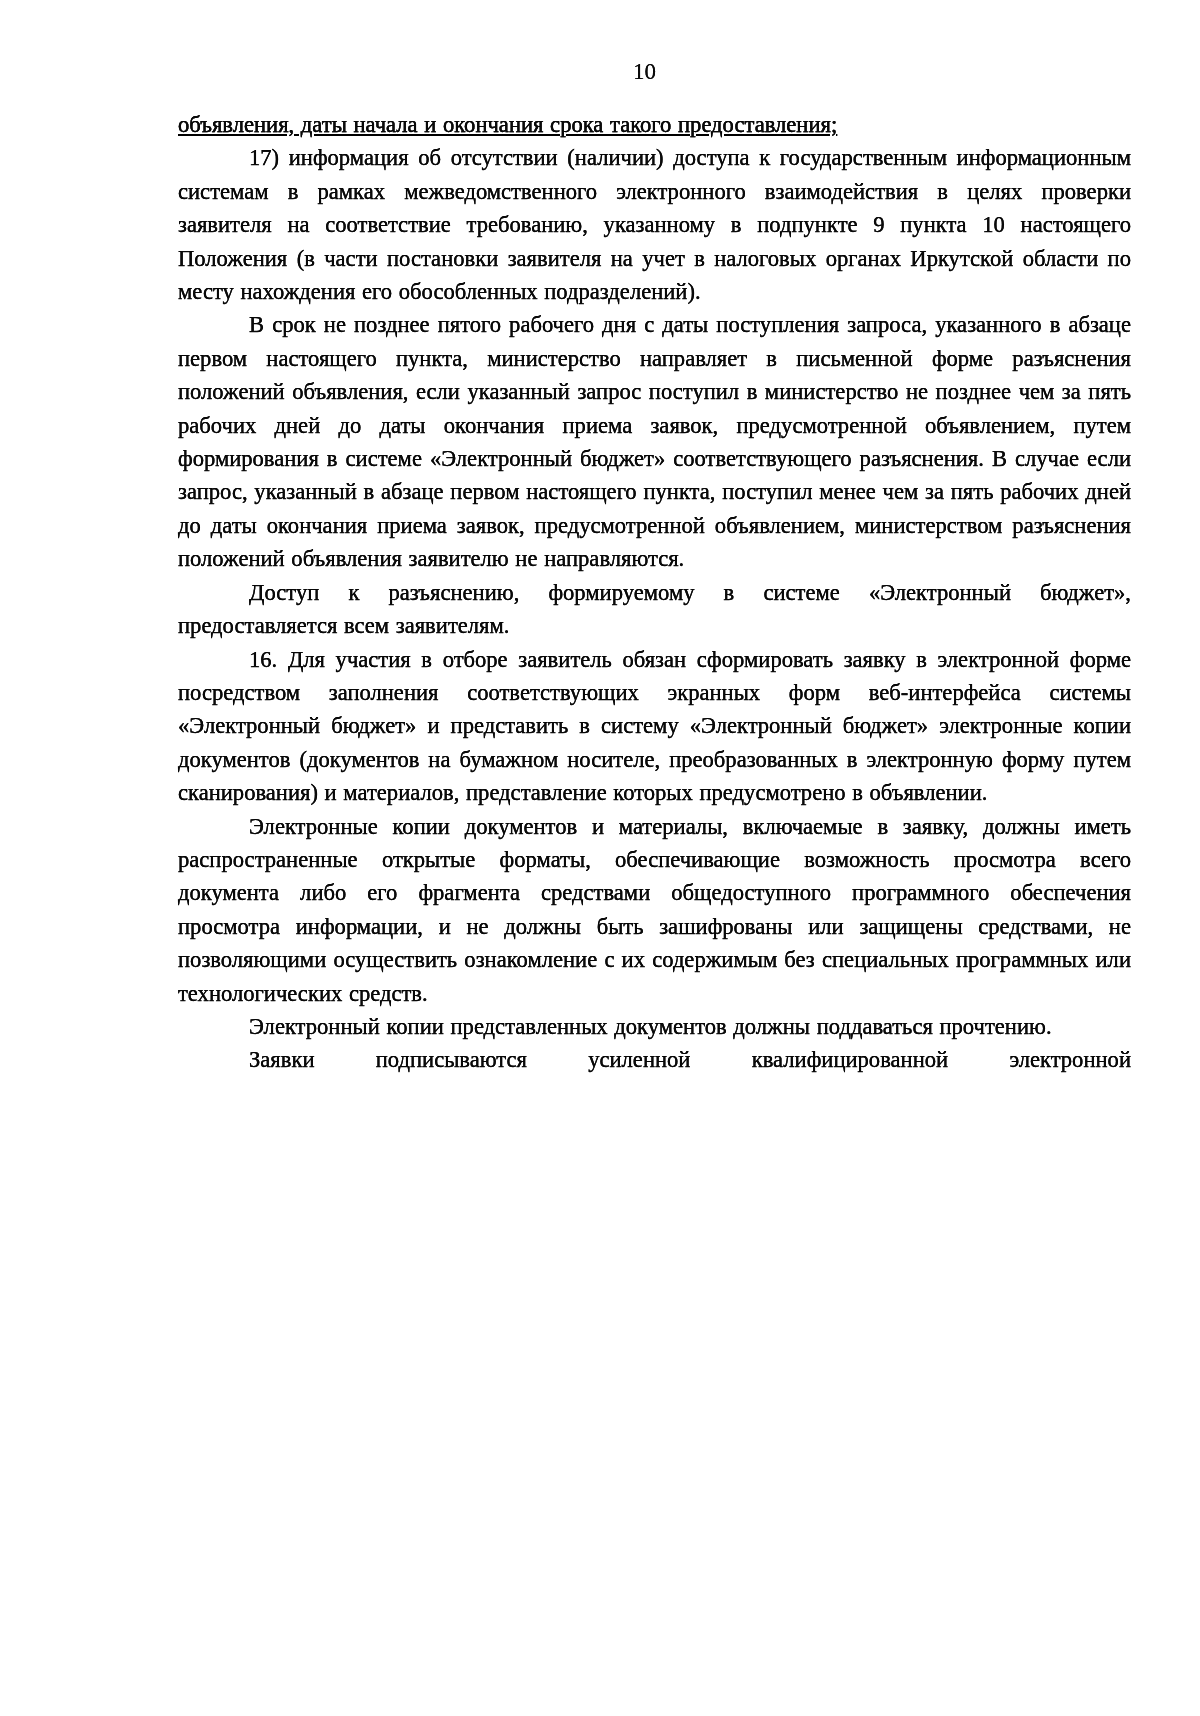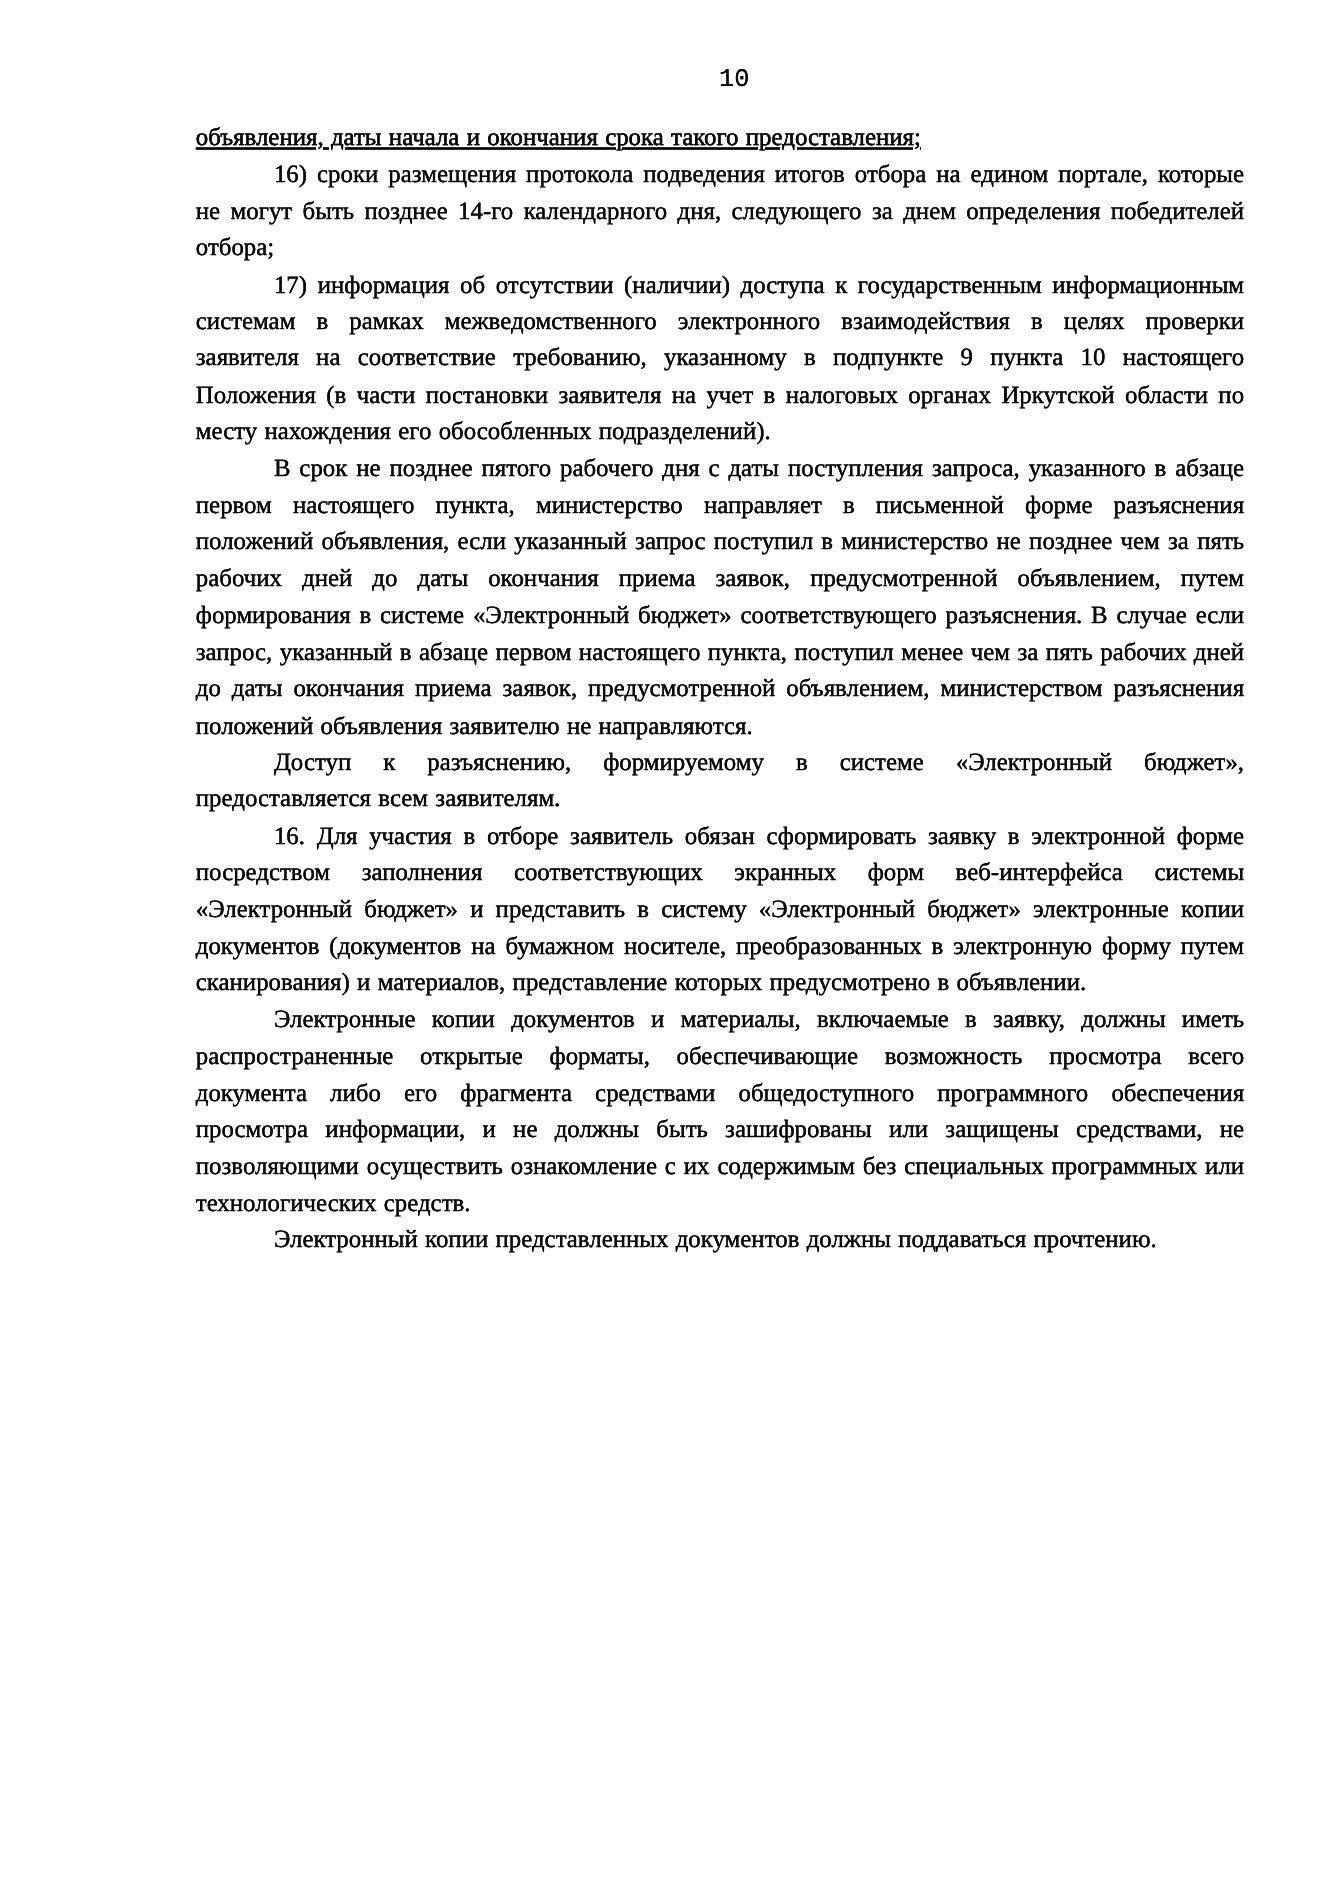--- a/index.html
+++ b/index.html
@@ -12,28 +12,27 @@
     width: 1200px;
     height: 1716px;
     background: #ffffff;
     overflow: hidden;
     font-family: "Liberation Serif", "DejaVu Serif", serif;
     color: #0a0a0a;
   }
   .page-number {
     position: absolute;
     top: 58px;
-    left: 191px;
+    left: 168px;
     width: 953px;
     text-align: center;
     font-size: 23px;
     line-height: 28px;
     
     text-shadow: 0 0 0.5px #000;
-    font-family: Liberation Mono, monospace;
   }
   .text-block {
     position: absolute;
     top: 108px;
     left: 178px;
     width: 953px;
     font-size: 22.6px;
     line-height: 33.4px;
     text-align: justify;
     text-shadow: 0 0 0.5px #000;
@@ -56,22 +55,22 @@
 </style>
 </head>
 <body>
 
 <div class="page">
 
   <div class="page-number">10</div>
 
   <div class="text-block">
     <p class="para no-indent">объявления, даты начала и окончания срока такого предоставления;</p>
-    <p class="para">16) сроки размещения протокола подведения итогов отбора на едином портале, которые не могут быть позднее 14-го календарного дня, следующего за днем определения победителей отбора;</p>
     <p class="para">17) информация об отсутствии (наличии) доступа к государственным информационным системам в рамках межведомственного электронного взаимодействия в целях проверки заявителя на соответствие требованию, указанному в подпункте 9 пункта 10 настоящего Положения (в части постановки заявителя на учет в налоговых органах Иркутской области по месту нахождения его обособленных подразделений).</p>
     <p class="para">В срок не позднее пятого рабочего дня с даты поступления запроса, указанного в абзаце первом настоящего пункта, министерство направляет в письменной форме разъяснения положений объявления, если указанный запрос поступил в министерство не позднее чем за пять рабочих дней до даты окончания приема заявок, предусмотренной объявлением, путем формирования в системе «Электронный бюджет» соответствующего разъяснения. В случае если запрос, указанный в абзаце первом настоящего пункта, поступил менее чем за пять рабочих дней до даты окончания приема заявок, предусмотренной объявлением, министерством разъяснения положений объявления заявителю не направляются.</p>
     <p class="para">Доступ к разъяснению, формируемому в системе «Электронный бюджет», предоставляется всем заявителям.</p>
     <p class="para">16. Для участия в отборе заявитель обязан сформировать заявку в электронной форме посредством заполнения соответствующих экранных форм веб-интерфейса системы «Электронный бюджет» и представить в систему «Электронный бюджет» электронные копии документов (документов на бумажном носителе, преобразованных в электронную форму путем сканирования) и материалов, представление которых предусмотрено в объявлении.</p>
     <p class="para">Электронные копии документов и материалы, включаемые в заявку, должны иметь распространенные открытые форматы, обеспечивающие возможность просмотра всего документа либо его фрагмента средствами общедоступного программного обеспечения просмотра информации, и не должны быть зашифрованы или защищены средствами, не позволяющими осуществить ознакомление с их содержимым без специальных программных или технологических средств.</p>
     <p class="para">Электронный копии представленных документов должны поддаваться прочтению.</p>
+    <p class="para justify-last">Заявки подписываются усиленной квалифицированной электронной</p>
   </div>
 
 </div>
 
 </body></html>

